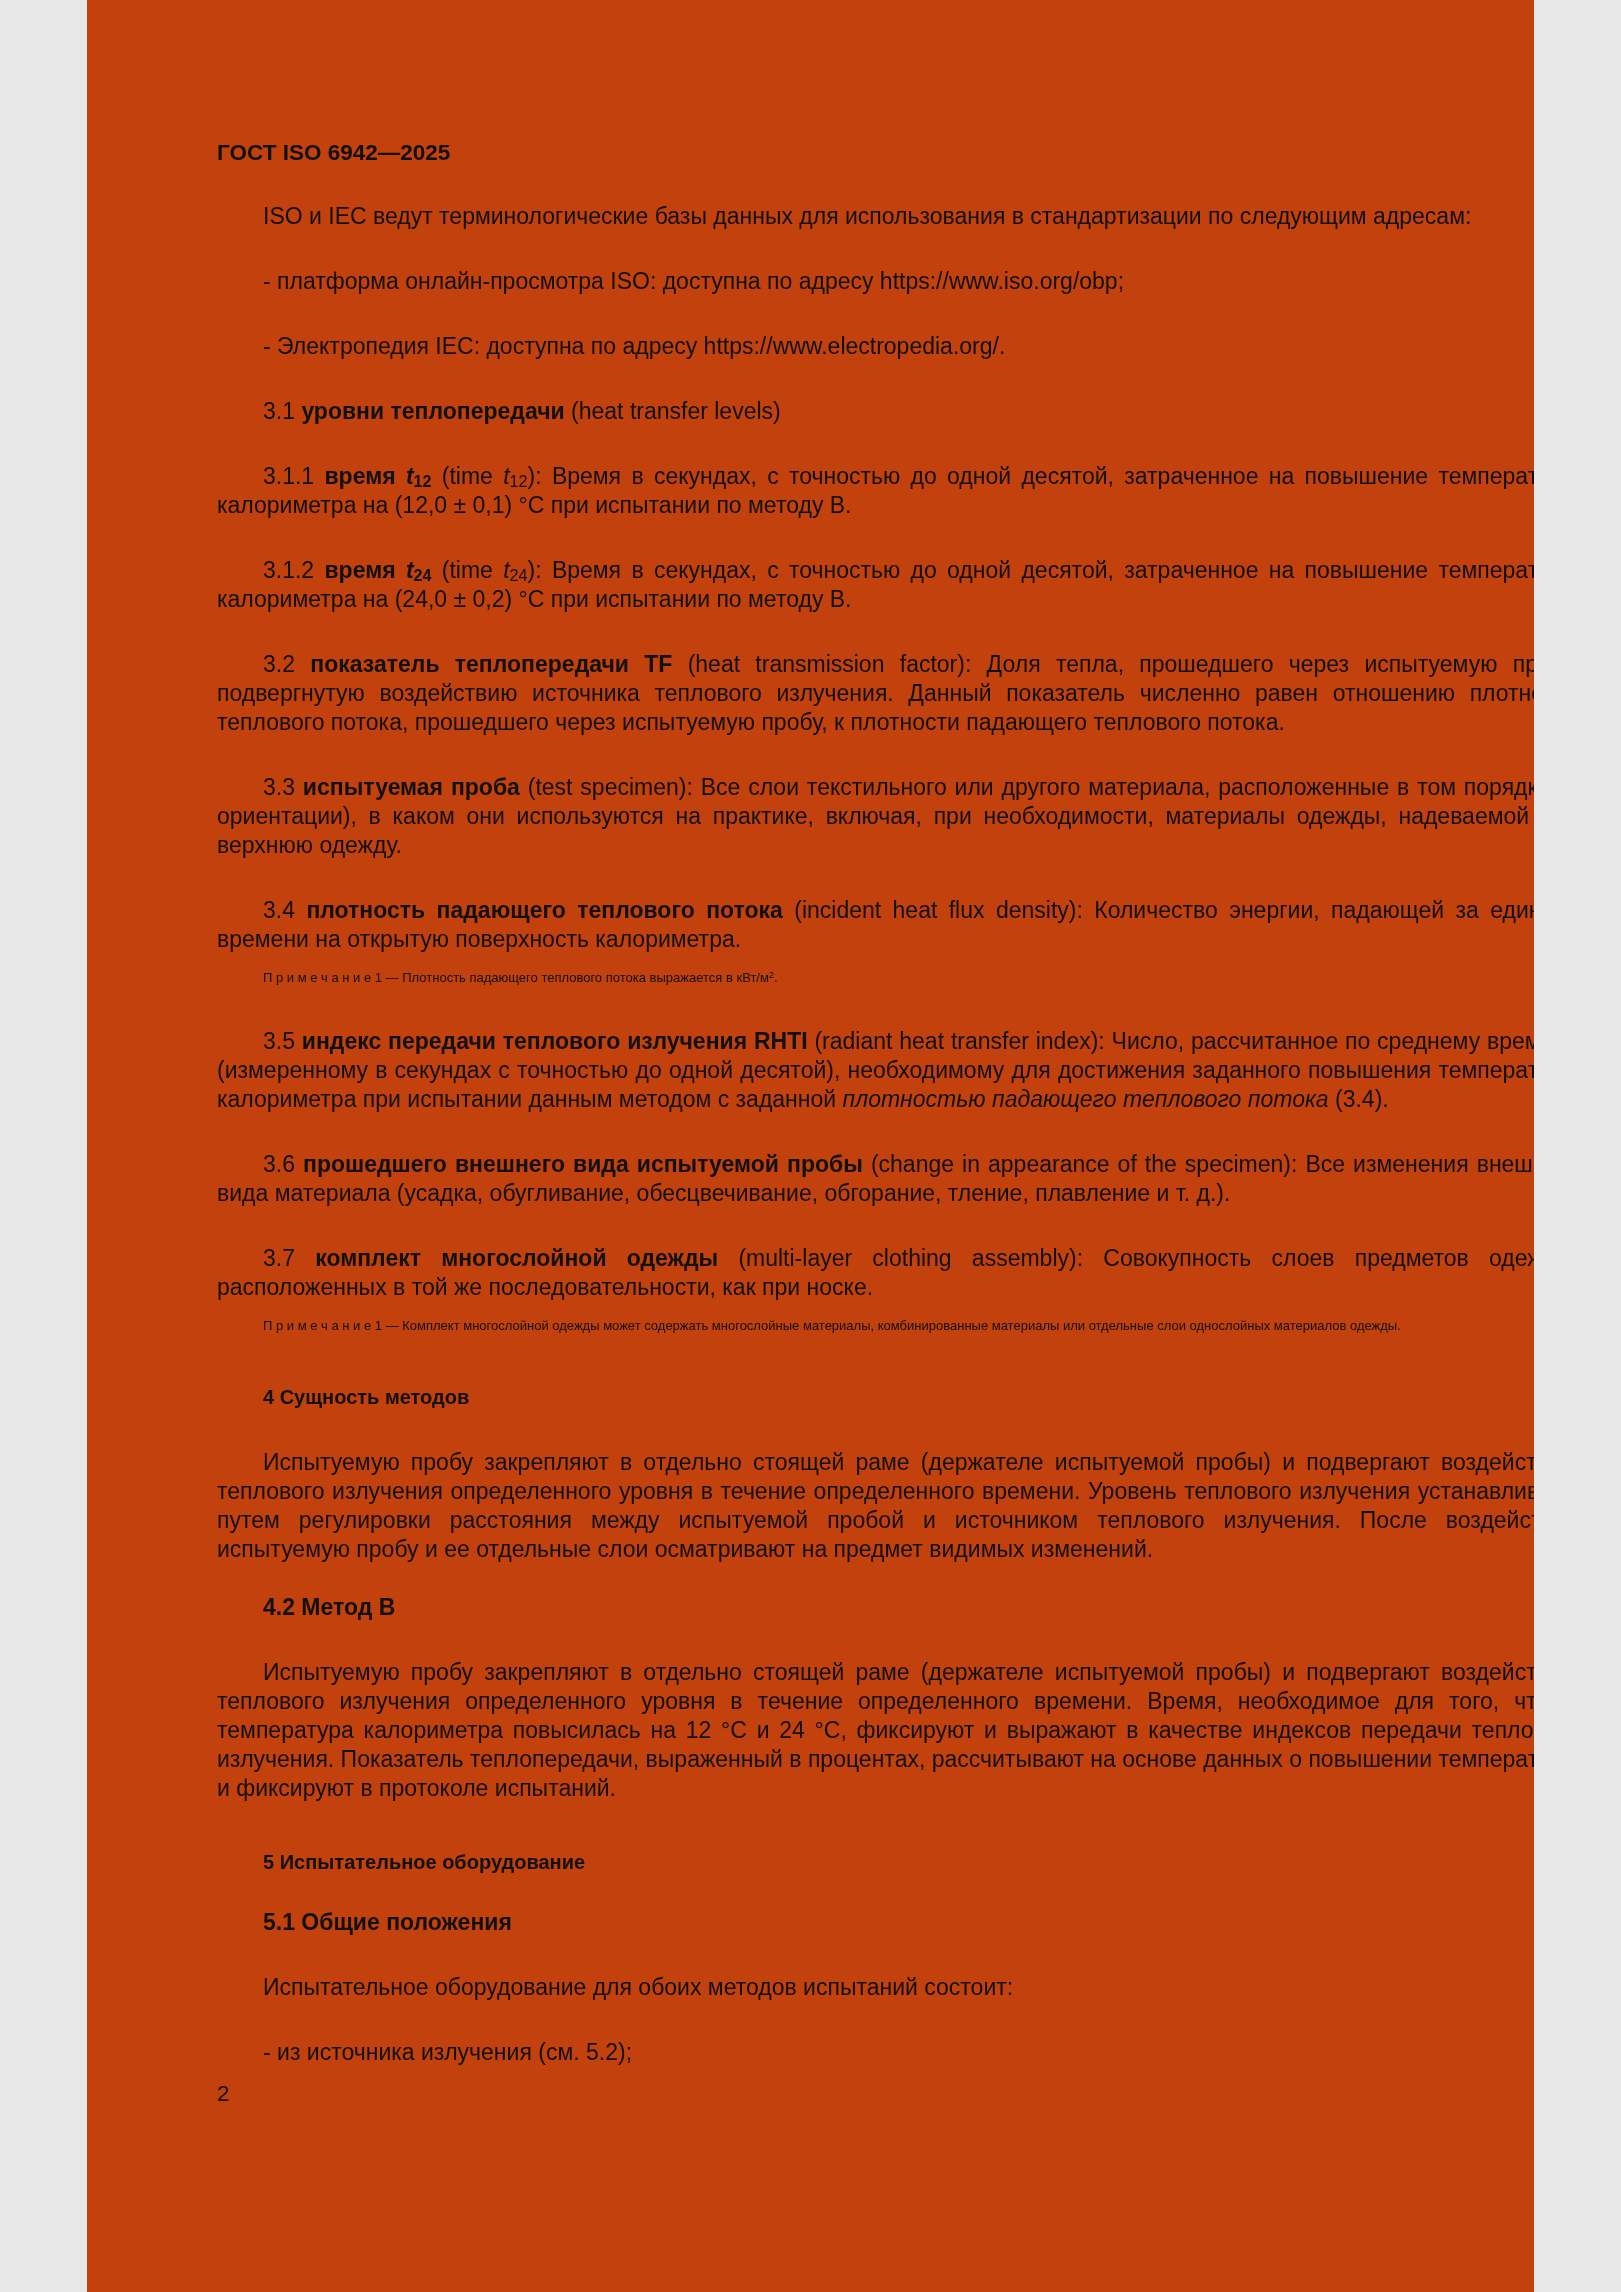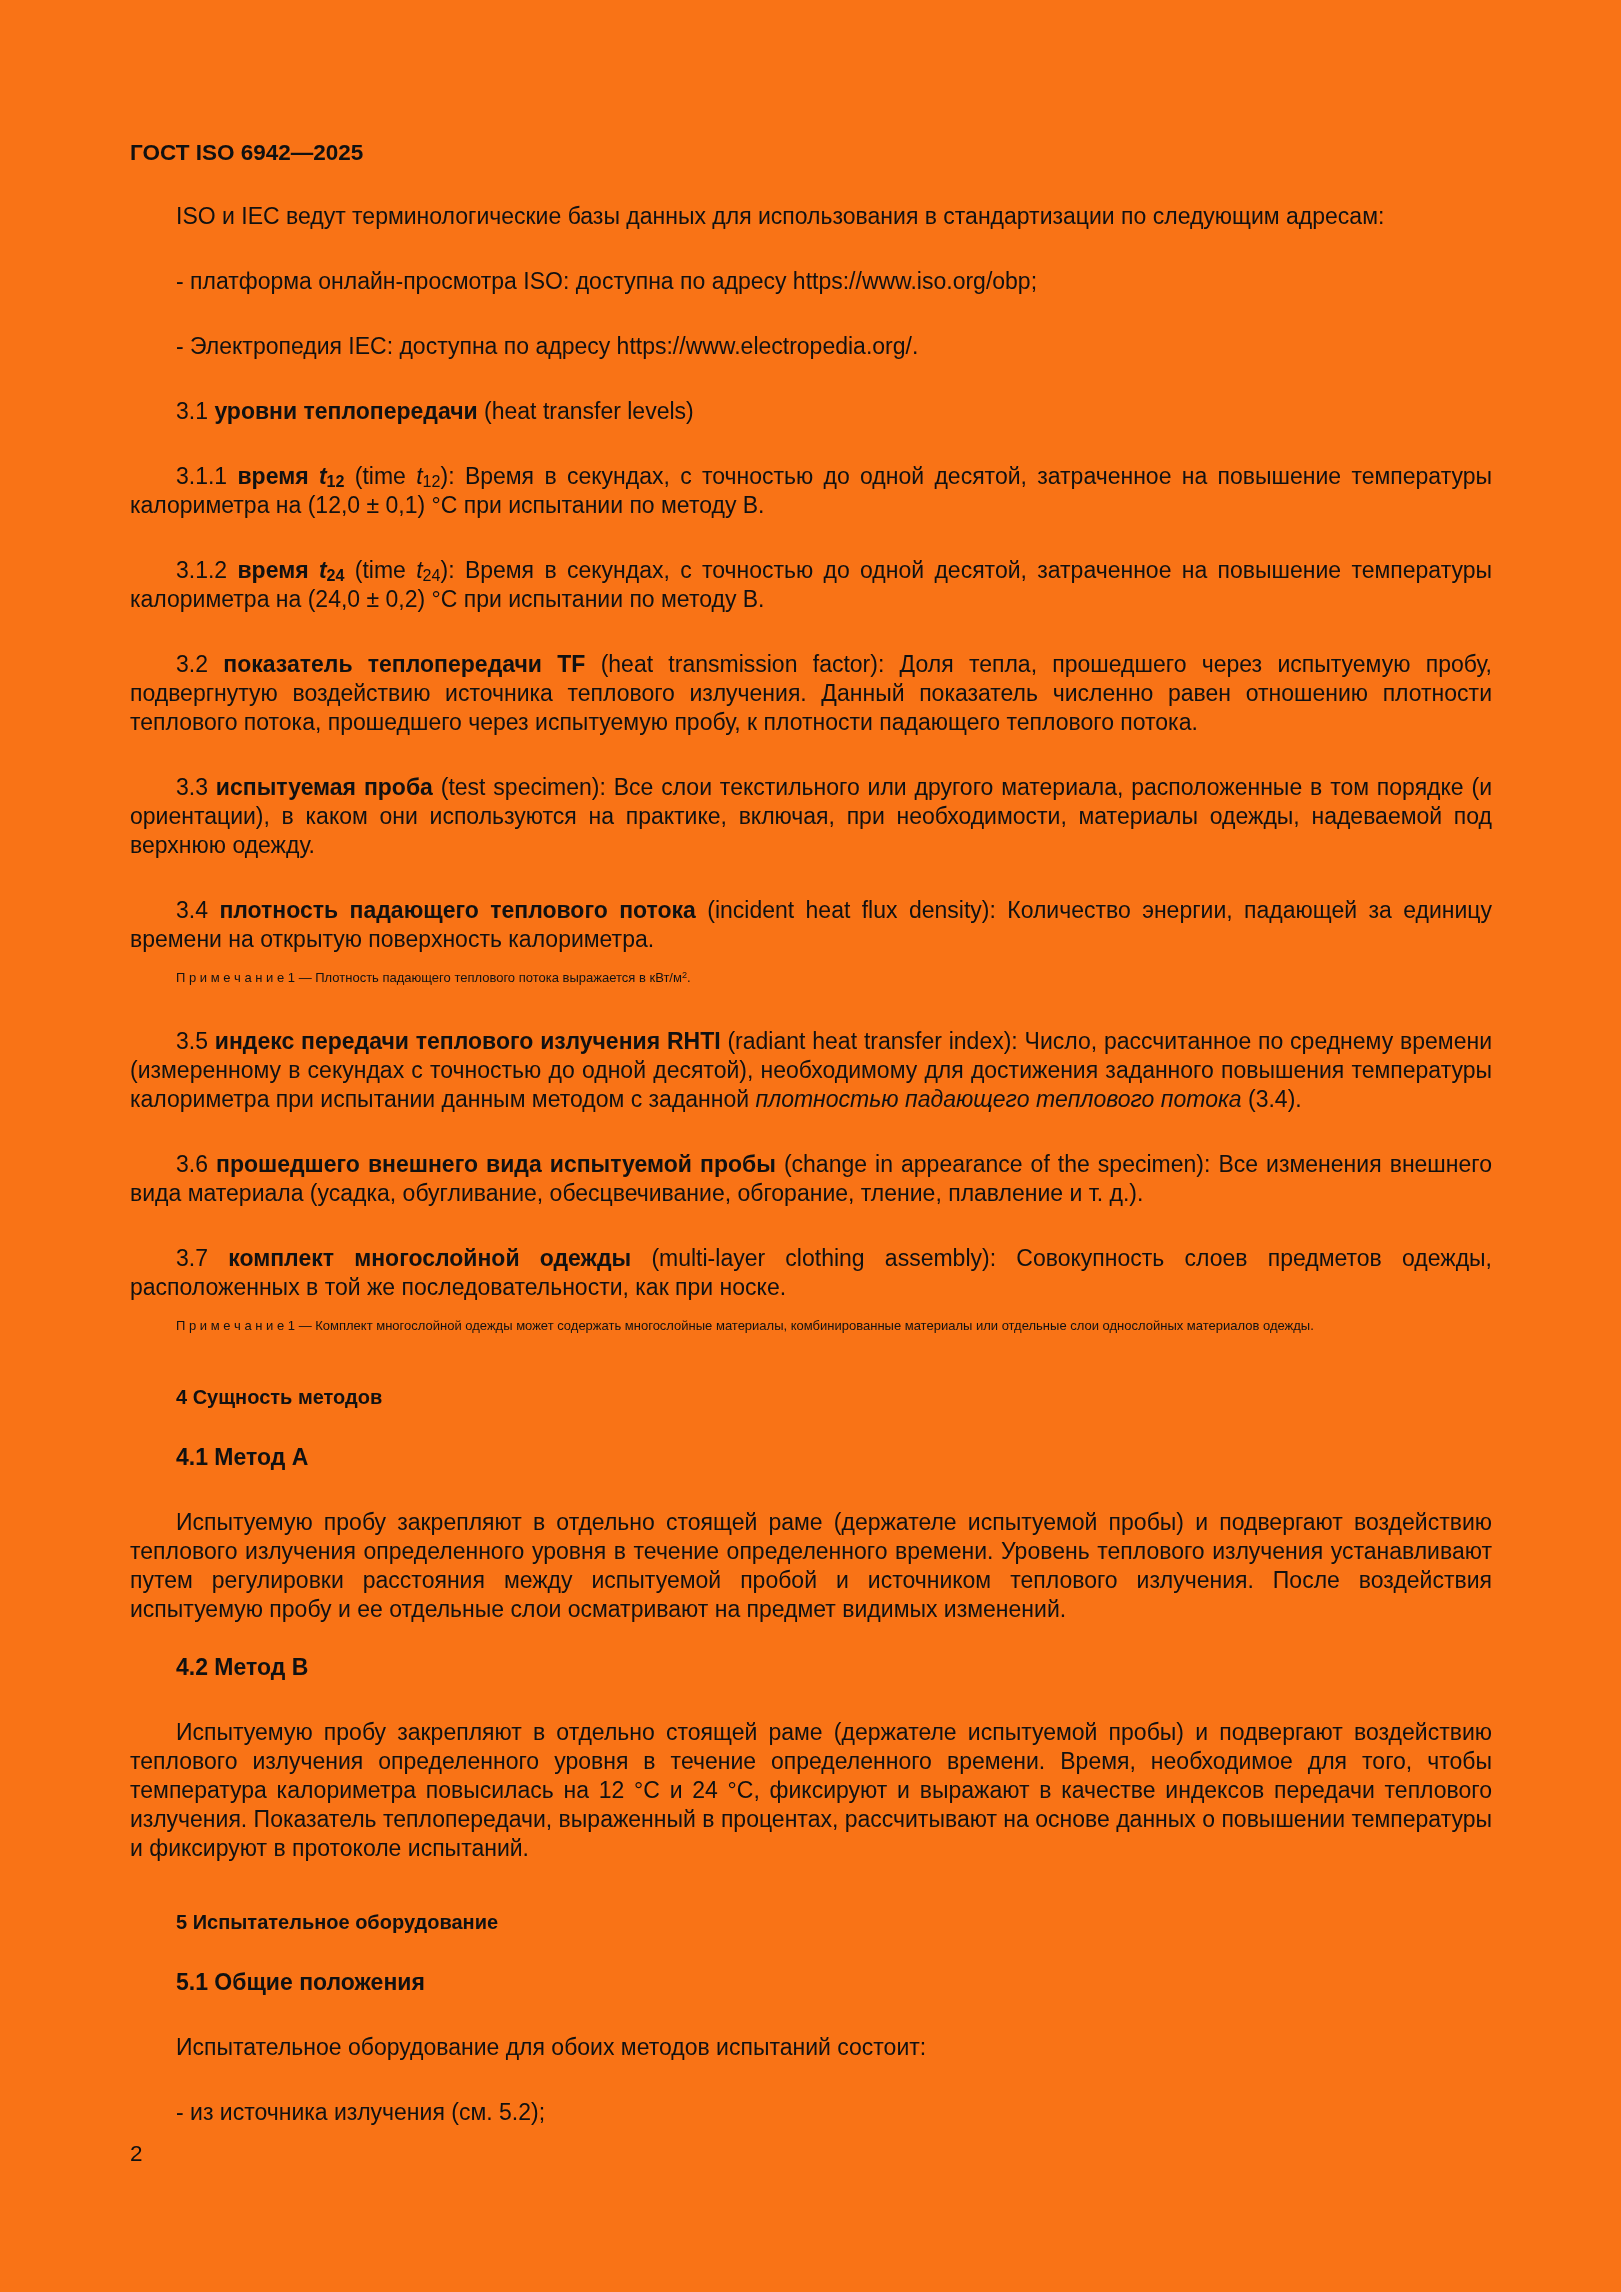--- a/index.html
+++ b/index.html
@@ -1,20 +1,20 @@
 <!DOCTYPE html>
 <html><head>
 <meta charset="utf-8">
 <style>
   * { margin: 0; padding: 0; box-sizing: border-box; }
   html, body { background: #e8e8e8; }
   .page {
-    width: 1621px;
+    width: 1447px;
     height: 2293px;
-    background: #f97316;
+    background: #c2410c;
     position: relative;
     font-family: "Liberation Sans", sans-serif;
     color: #111111;
     margin: 0 auto;
     overflow: hidden;
   }
   .content {
     position: absolute;
     left: 130px;
     top: 140px;
@@ -77,21 +77,20 @@
         <div class="block p"><span>3.1.2 </span><span class="b">время </span><span class="b i">t</span><sub class="b">24</sub><span> (time </span><span class="i">t</span><sub>24</sub><span>): Время в секундах, с точностью до одной десятой, затраченное на повышение температуры калориметра на (24,0 ± 0,2) °C при испытании по методу B.</span></div>
         <div class="block p"><span>3.2 </span><span class="b">показатель теплопередачи TF</span><span> (heat transmission factor): Доля тепла, прошедшего через испытуемую пробу, подвергнутую воздействию источника теплового излучения. Данный показатель численно равен отношению плотности теплового потока, прошедшего через испытуемую пробу, к плотности падающего теплового потока.</span></div>
         <div class="block p"><span>3.3 </span><span class="b">испытуемая проба</span><span> (test specimen): Все слои текстильного или другого материала, расположенные в том порядке (и ориентации), в каком они используются на практике, включая, при необходимости, материалы одежды, надеваемой под верхнюю одежду.</span></div>
         <div class="block p"><span>3.4 </span><span class="b">плотность падающего теплового потока</span><span> (incident heat flux density): Количество энергии, падающей за единицу времени на открытую поверхность калориметра.</span></div>
         <div class="block note"><span>П р и м е ч а н и е  1 — Плотность падающего теплового потока выражается в кВт/м</span><sup>2</sup><span>.</span></div>
         <div class="block p"><span>3.5 </span><span class="b">индекс передачи теплового излучения RHTI</span><span> (radiant heat transfer index): Число, рассчитанное по среднему времени (измеренному в секундах с точностью до одной десятой), необходимому для достижения заданного повышения температуры калориметра при испытании данным методом с заданной </span><span class="i">плотностью падающего теплового потока</span><span> (3.4).</span></div>
         <div class="block p"><span>3.6 </span><span class="b">прошедшего внешнего вида испытуемой пробы</span><span> (change in appearance of the specimen): Все изменения внешнего вида материала (усадка, обугливание, обесцвечивание, обгорание, тление, плавление и т. д.).</span></div>
         <div class="block p"><span>3.7 </span><span class="b">комплект многослойной одежды</span><span> (multi-layer clothing assembly): Совокупность слоев предметов одежды, расположенных в той же последовательности, как при носке.</span></div>
         <div class="block note"><span>П р и м е ч а н и е  1 — Комплект многослойной одежды может содержать многослойные материалы, комбинированные материалы или отдельные слои однослойных материалов одежды.</span></div>
         <div class="block h1"><span>4  Сущность методов</span></div>
-        <div class="block h2"><span>4.1  Метод A</span></div>
         <div class="block p"><span>Испытуемую пробу закрепляют в отдельно стоящей раме (держателе испытуемой пробы) и подвергают воздействию теплового излучения определенного уровня в течение определенного времени. Уровень теплового излучения устанавливают путем регулировки расстояния между испытуемой пробой и источником теплового излучения. После воздействия испытуемую пробу и ее отдельные слои осматривают на предмет видимых изменений.</span></div>
         <div class="block h2"><span>4.2  Метод B</span></div>
         <div class="block p"><span>Испытуемую пробу закрепляют в отдельно стоящей раме (держателе испытуемой пробы) и подвергают воздействию теплового излучения определенного уровня в течение определенного времени. Время, необходимое для того, чтобы температура калориметра повысилась на 12 °C и 24 °C, фиксируют и выражают в качестве индексов передачи теплового излучения. Показатель теплопередачи, выраженный в процентах, рассчитывают на основе данных о повышении температуры и фиксируют в протоколе испытаний.</span></div>
         <div class="block h1"><span>5  Испытательное оборудование</span></div>
         <div class="block h2"><span>5.1  Общие положения</span></div>
         <div class="block p"><span>Испытательное оборудование для обоих методов испытаний состоит:</span></div>
         <div class="block p"><span>- из источника излучения (см. 5.2);</span></div>
       </div>
     <div class="page-number">2</div>
   </div>

